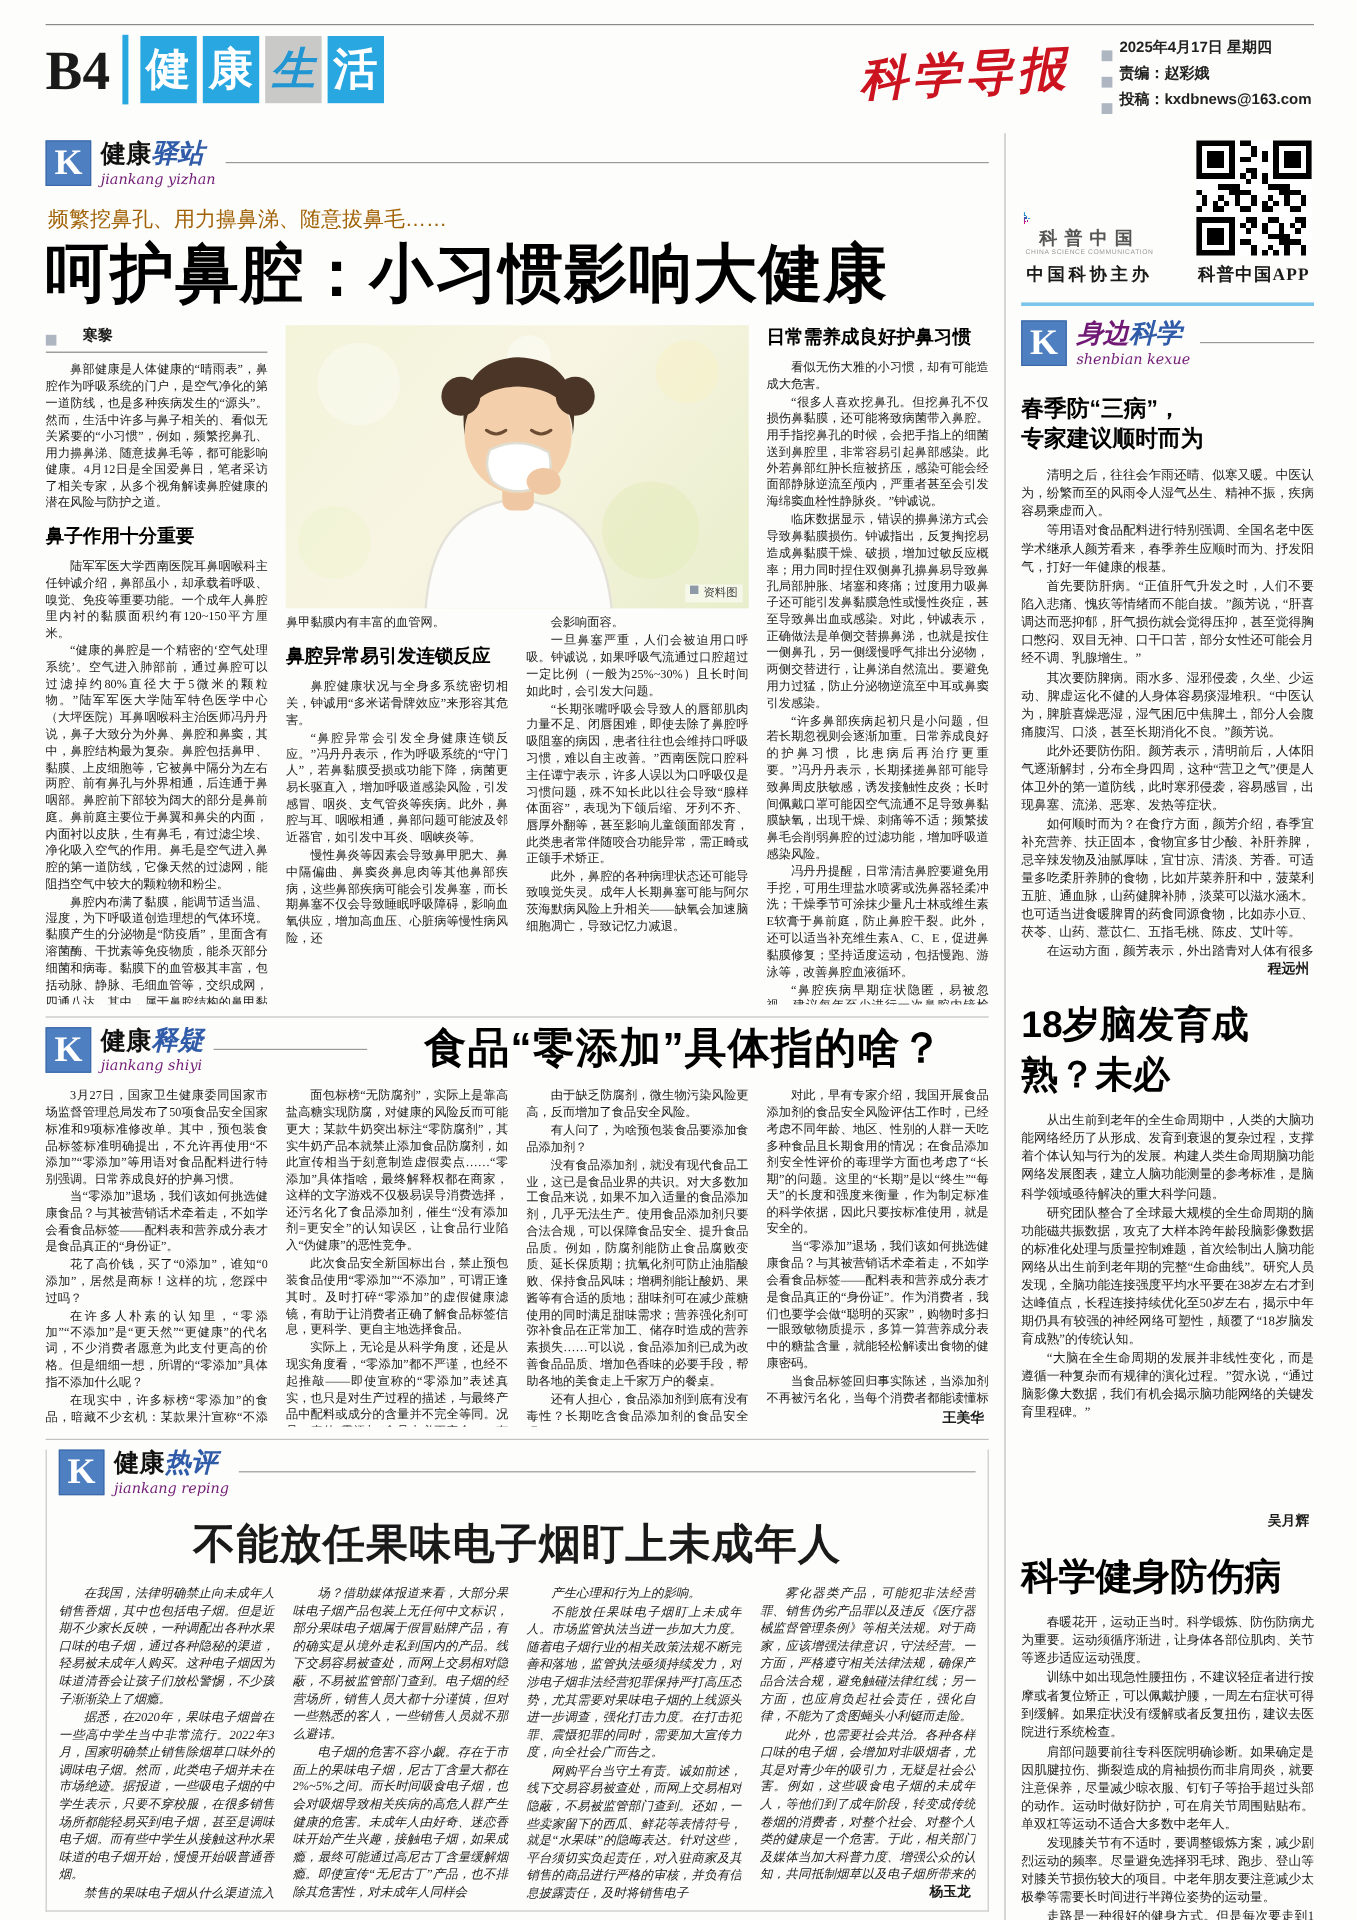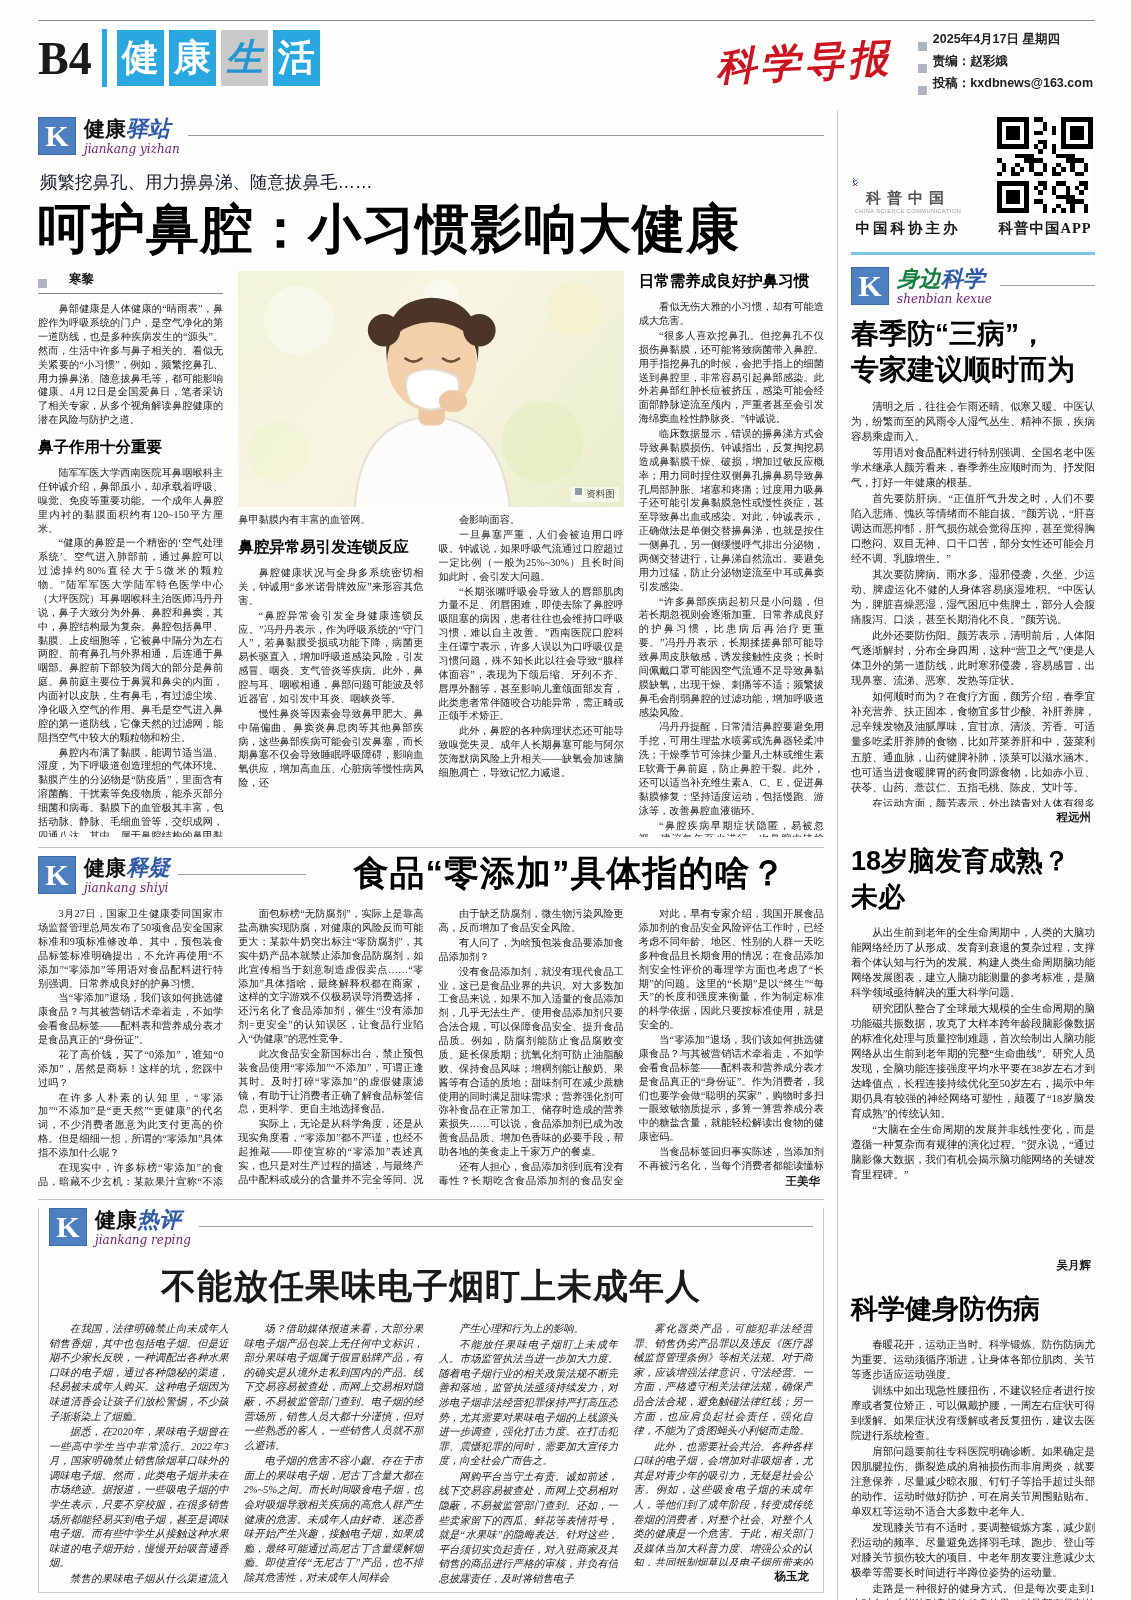--- a/index.html
+++ b/index.html
@@ -29,21 +29,21 @@
   .seclabel{display:flex;align-items:flex-start;gap:8px;margin:6px 0 2px 0;}
   .kbox{width:36px;height:36px;background:#4d7fc1;border:1px solid #3c69a8;color:#fff;flex:none;
         font-family:"Liberation Serif",serif;font-size:30px;font-weight:bold;
         display:flex;align-items:center;justify-content:center;}
   .seczh{line-height:1;white-space:nowrap;}
   .seczh .b1{font-family:"Liberation Sans",sans-serif;font-weight:bold;font-size:21px;color:#111;}
   .seczh .b2{font-family:"DejaVu Serif",serif;font-style:italic;font-weight:bold;font-size:22px;color:#2f5ba8;}
   .secpy{font-family:"DejaVu Serif",serif;font-style:italic;font-size:12px;color:#701a75;margin-top:3px;}
   .secline{flex:1;height:0;border-bottom:1px solid #9a9a9a;margin-top:18px;}
   
-  .eyebrow{font-family:"Liberation Sans",sans-serif;font-size:17.5px;color:#0f172a;margin:14px 0 6px 2px;}
+  .eyebrow{font-family:"Liberation Sans",sans-serif;font-size:17.5px;color:#a16207;margin:14px 0 6px 2px;}
   .bigtitle{font-family:"Liberation Sans",sans-serif;font-weight:900;font-size:53px;
             letter-spacing:1px;line-height:1.08;margin:2px 0 14px 0;color:#000;}
   .byline{display:flex;align-items:flex-end;gap:22px;font-family:"Liberation Sans",sans-serif;
           font-size:12.5px;font-weight:bold;border-bottom:1px solid #888;padding-bottom:5px;margin-bottom:8px;}
   .art1-body{display:grid;grid-template-columns:1fr 2.08fr 1fr;column-gap:15px;height:566px;}
   .coltext{overflow:hidden;}
   .bp{margin:0 0 1px 0;font-size:10.2px;line-height:1.36;text-align:justify;text-indent:2em;}
   .bp.noindent{text-indent:0;}
   .subhead{font-family:"Liberation Sans",sans-serif;font-weight:bold;font-size:15.5px;
            margin:10px 0 8px 0;text-indent:0;color:#000;}
@@ -78,22 +78,22 @@
        background:conic-gradient(from 245deg at 6% 96%,#e5007d 0deg,#b21c87 20deg,#5c3f9b 40deg,#2a6ab8 58deg,#29a9e1 76deg,rgba(255,255,255,0) 78deg);
        -webkit-mask:repeating-conic-gradient(from 245deg at 6% 96%,#000 0 1.7deg,transparent 1.7deg 3.9deg);
        mask:repeating-conic-gradient(from 245deg at 6% 96%,#000 0 1.7deg,transparent 1.7deg 3.9deg);}
   .kepu-brand{font-family:"Liberation Sans",sans-serif;font-weight:bold;font-size:15px;letter-spacing:6px;color:#555;}
   .kepu-sub{font-family:"Liberation Sans",sans-serif;font-size:5.6px;color:#999;letter-spacing:.5px;margin-bottom:5px;}
   .kepu-host{font-size:14.5px;font-weight:bold;letter-spacing:3px;}
   .kepu-right{text-align:center;}
   .qr{width:96px;height:96px;display:block;margin:0 auto 6px auto;}
   .kepu-app{font-size:14.5px;font-weight:bold;letter-spacing:1px;}
   .bluerule{height:3px;background:#7cc4ea;margin:2px 0 12px 0;}
-  .sb-title{font-family:"Liberation Sans",sans-serif;font-weight:bold;font-size:28px;line-height:1.3;margin:10px 0 10px 0;color:#000;}
-  .sb-title2{font-family:"Liberation Sans",sans-serif;font-weight:bold;font-size:27px;margin:18px 0 10px 0;color:#000;}
+  .sb-title{font-family:"Liberation Sans",sans-serif;font-weight:bold;font-size:19px;line-height:1.3;margin:24px 0 10px 0;color:#000;}
+  .sb-title2{font-family:"Liberation Sans",sans-serif;font-weight:bold;font-size:31px;margin:18px 0 10px 0;color:#000;}
   .sb-body .bp{font-size:10.6px;line-height:1.42;}
   .h-spring{height:408px;} .h-brain{height:330px;} .h-fitness{height:292px;}
 </style>
 </head>
 <body>
 
 <div class="page">
 
   <div class="masthead">
     <div class="mh-left">
@@ -443,21 +443,21 @@
             </svg>
           </span>
           <div class="kepu-app">科普中国APP</div>
         </div>
       </div>
       <div class="bluerule"></div>
 
       <div class="seclabel">
         <span class="kbox">K</span>
         <span>
-          <div class="seczh"><span class="b2" style="color:#15803d">身边</span><span class="b2">科学</span></div>
+          <div class="seczh"><span class="b2" style="color:#701a75">身边</span><span class="b2">科学</span></div>
           <div class="secpy">shenbian kexue</div>
         </span>
         <span class="secline"></span>
       </div>
 
       <div>
         <div class="sb-title">
           <div>春季防“三病”，</div>
           <div>专家建议顺时而为</div>
         </div>

